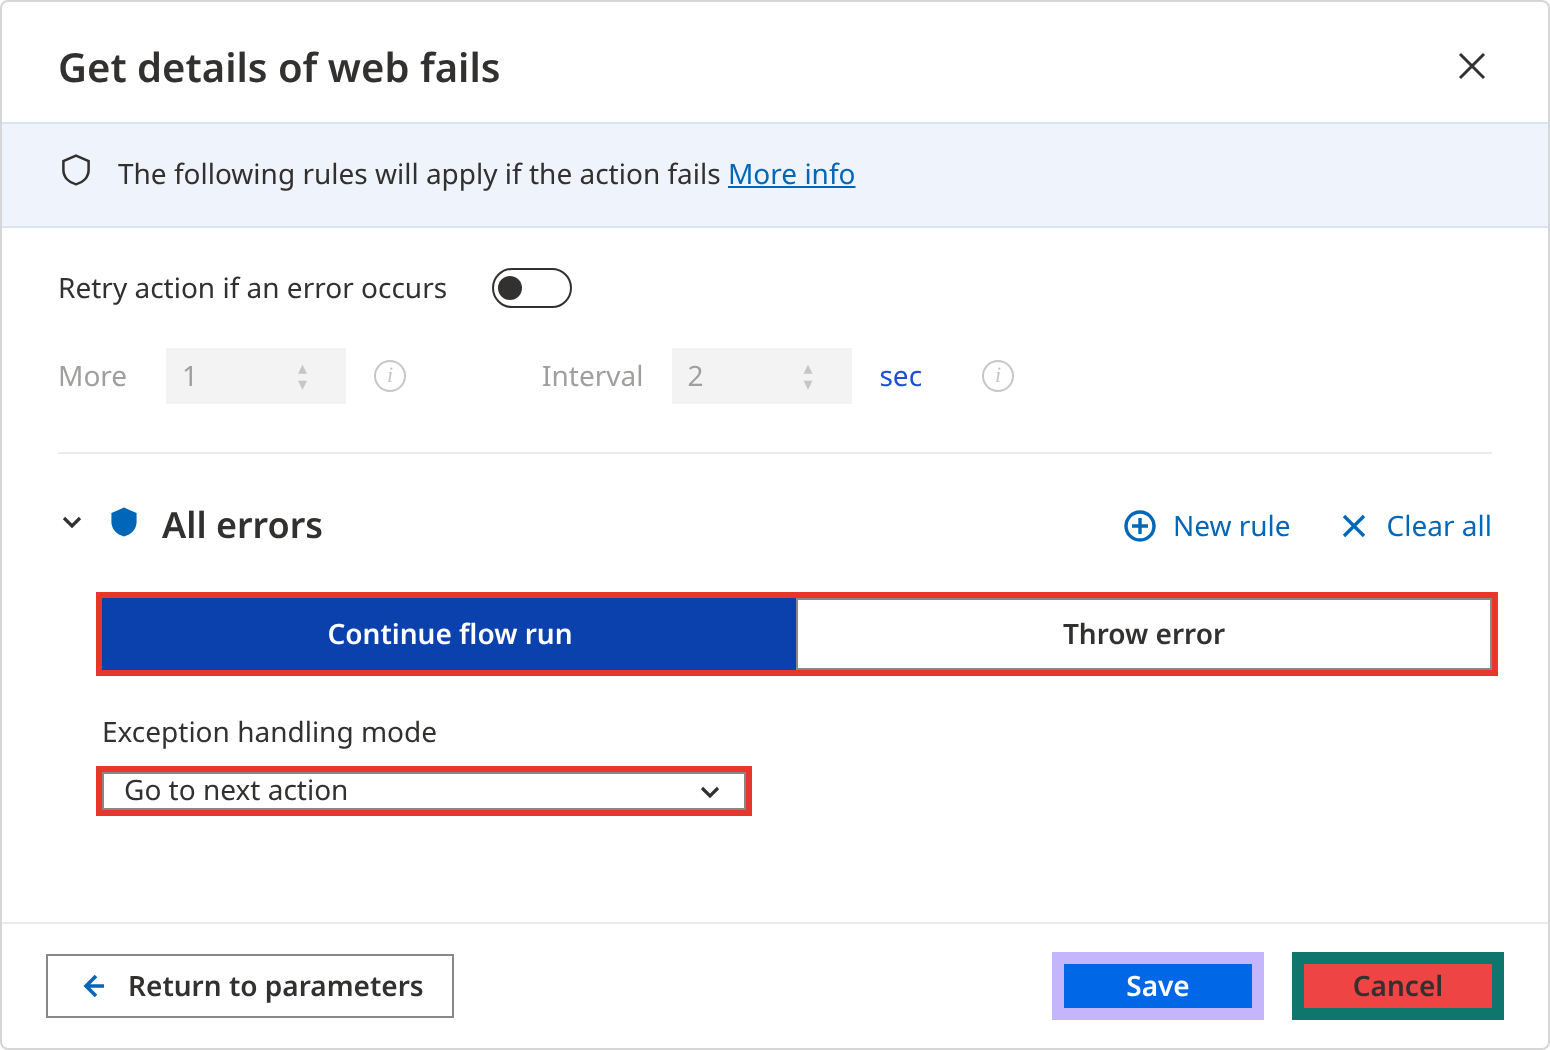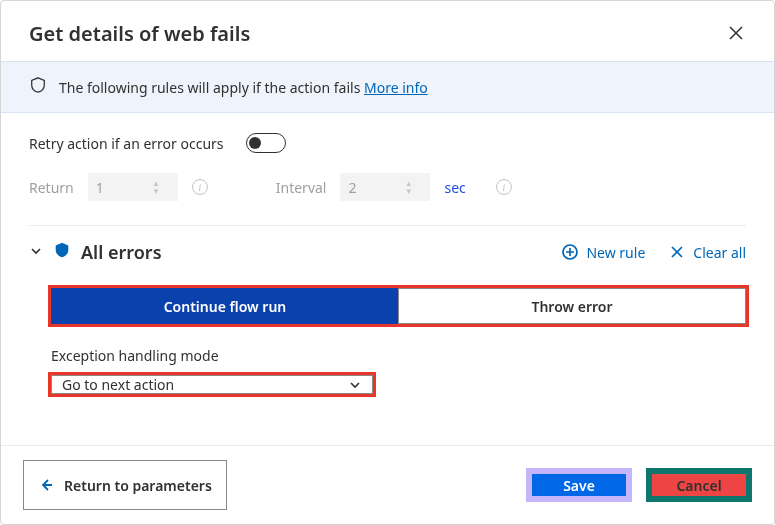--- a/index.html
+++ b/index.html
@@ -49,21 +49,21 @@
     width: 90px; height: 28px; display: flex; align-items:center;
     background: #f3f3f3; border: none; padding: 0 8px;
     position: relative;
   }
   .numbox .val { flex:1; color:#a19f9d; }
   .numbox .spin { width: 16px; display:flex; flex-direction:column; }
   .numbox .spin i { font-size: 9px; line-height: 8px; color:#c8c6c4; font-style:normal; }
   .info-icon { width:16px;height:16px; border:1px solid #c8c6c4; border-radius:50%; display:flex; align-items:center;justify-content:center; font-size:11px; color:#c8c6c4; font-style: italic; font-family: Georgia, serif;}
   .sec-unit { color:#1d4ed8; margin-right:16px;}
   .spacer { width: 40px; }
-  .error-section { border-top:1px solid #edebe9; padding-top:14px; }
+  .error-section { border-top:1px solid #edebe9; padding-top:24px; }
   .errhead { display:flex; align-items:center; justify-content:space-between; margin-bottom:24px; }
   .errhead-left { display:flex; align-items:center; gap:10px; }
   .errhead-left .chev svg { width:14px;height:14px; stroke:#323130; stroke-width:1.6; fill:none;}
   .errhead-left .shield2 svg { width:18px;height:18px; fill:#0067b8; }
   .errhead-left .title { font-size:18px; font-weight:600; }
   .errhead-right { display:flex; align-items:center; gap:24px; }
   .linkbtn { display:flex; align-items:center; gap:8px; color:#0067b8; cursor:pointer; font-size:14px; }
   .linkbtn svg { width:16px;height:16px; stroke:#0067b8; stroke-width:1.7; fill:none; }
   .tabgroup {
     display:flex; margin: 0 0 22px 22px; 
@@ -84,21 +84,21 @@
     justify-content:space-between; padding:0 10px; cursor:pointer; background:#fff;
   }
   .select svg { width:14px;height:14px; stroke:#323130; stroke-width:1.6; fill:none;}
   .footer {
     border-top:1px solid #edebe9;
     padding: 14px 22px;
     display:flex; align-items:center; justify-content:space-between;
   }
   .footleft .btn-outline {
     display:flex; align-items:center; gap:10px;
-    height:50px; padding:0 14px; border:1px solid #8a8886; background:#fff;
+    height:32px; padding:0 14px; border:1px solid #8a8886; background:#fff;
     font-weight:600; cursor:pointer; font-size:14px;
   }
   .btn-outline svg { width:16px;height:16px; stroke:#0067b8; stroke-width:1.8; fill:none;}
   .footright { display:flex; gap:14px; }
   .btn { height:34px; min-width:106px; display:flex; align-items:center; justify-content:center;
     font-weight:600; font-size:14px; cursor:pointer; padding:0 14px;}
   .btn.primary { background:#0067e6; color:#fff; border:6px solid #c4b5fd;}
   .btn.secondary { background:#ef4444; border:6px solid #0f766e; color:#323130;}
 </style>
 </head>
@@ -130,21 +130,21 @@
   <div class="body">
 
     <div class="retryrow">
       <span class="retrylabel">Retry action if an error occurs</span>
       <div class="toggle">
         <div class="knob"></div>
       </div>
     </div>
 
     <div class="fieldsrow">
-      <span class="fld-label">Return</span>
+      <span class="fld-label">More</span>
       <div class="numbox">
         <span class="val">1</span>
         <span class="spin">
             <i>▴</i>
             <i>▾</i>
           </span>
       </div>
       <span class="info-icon">i</span>
       <span class="spacer"></span>
       <span class="fld-label">Interval</span>

